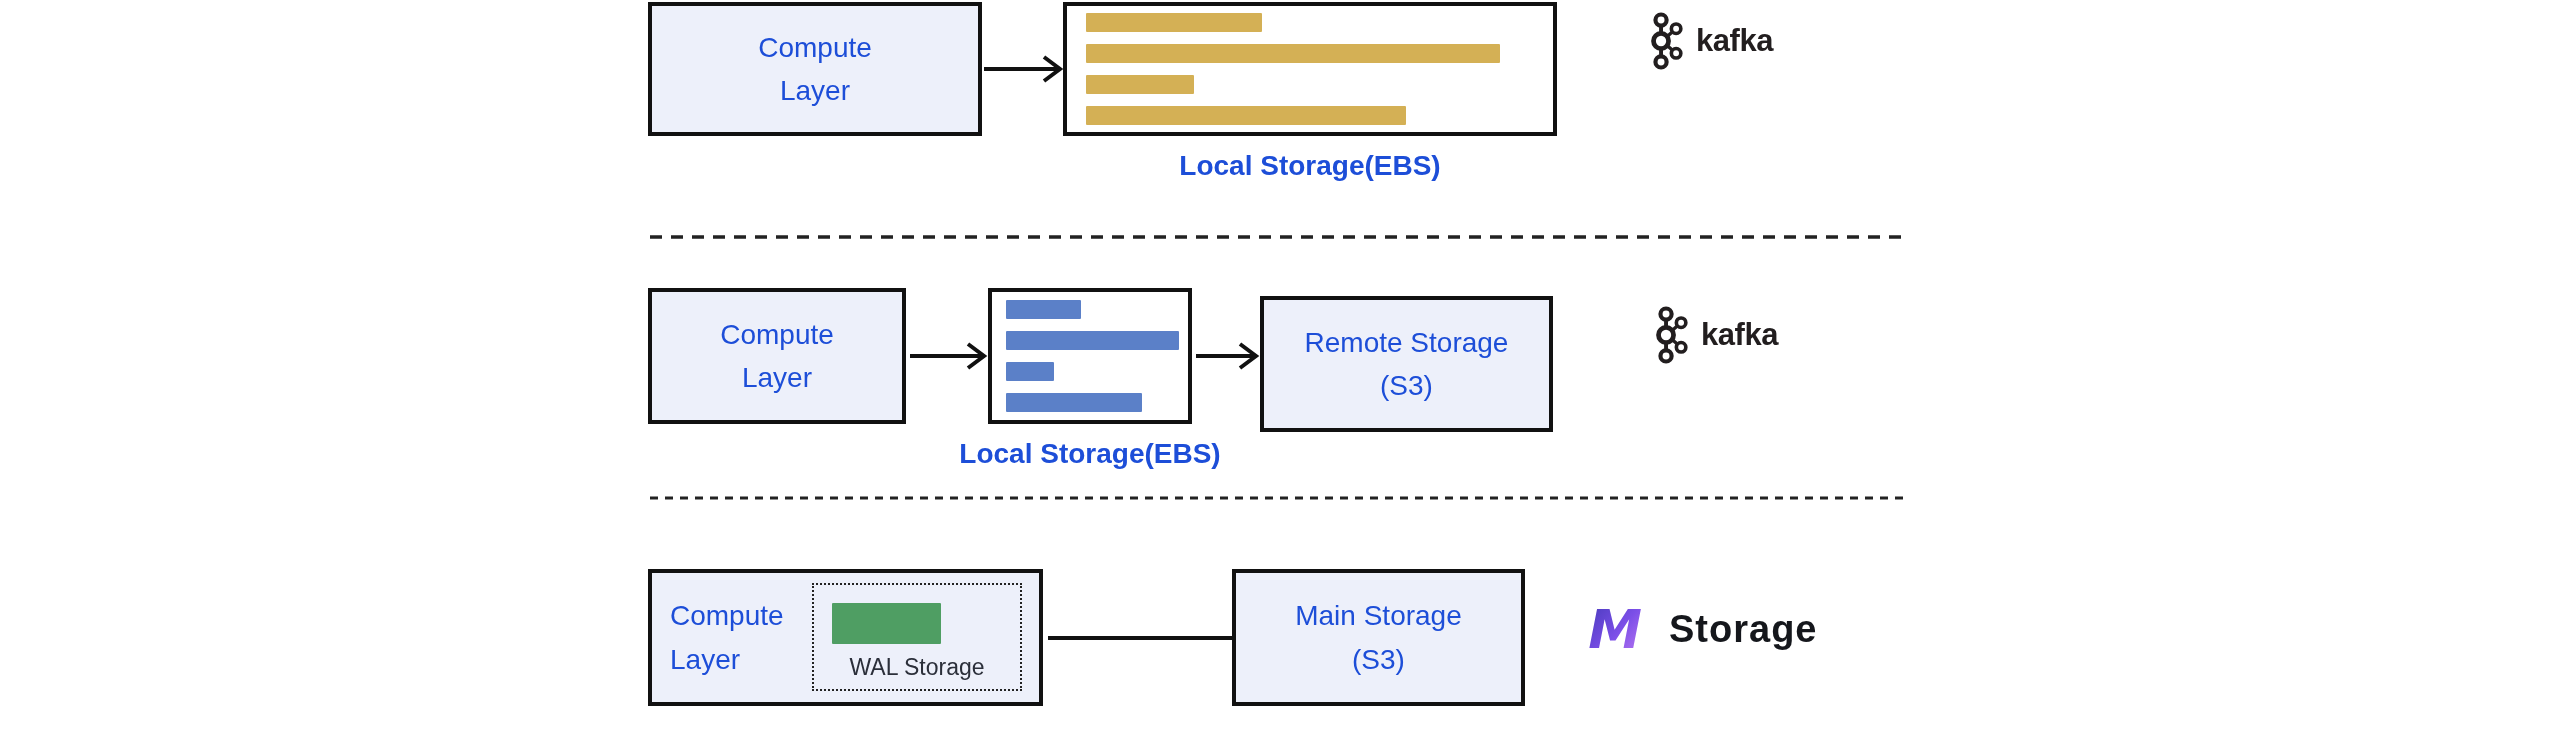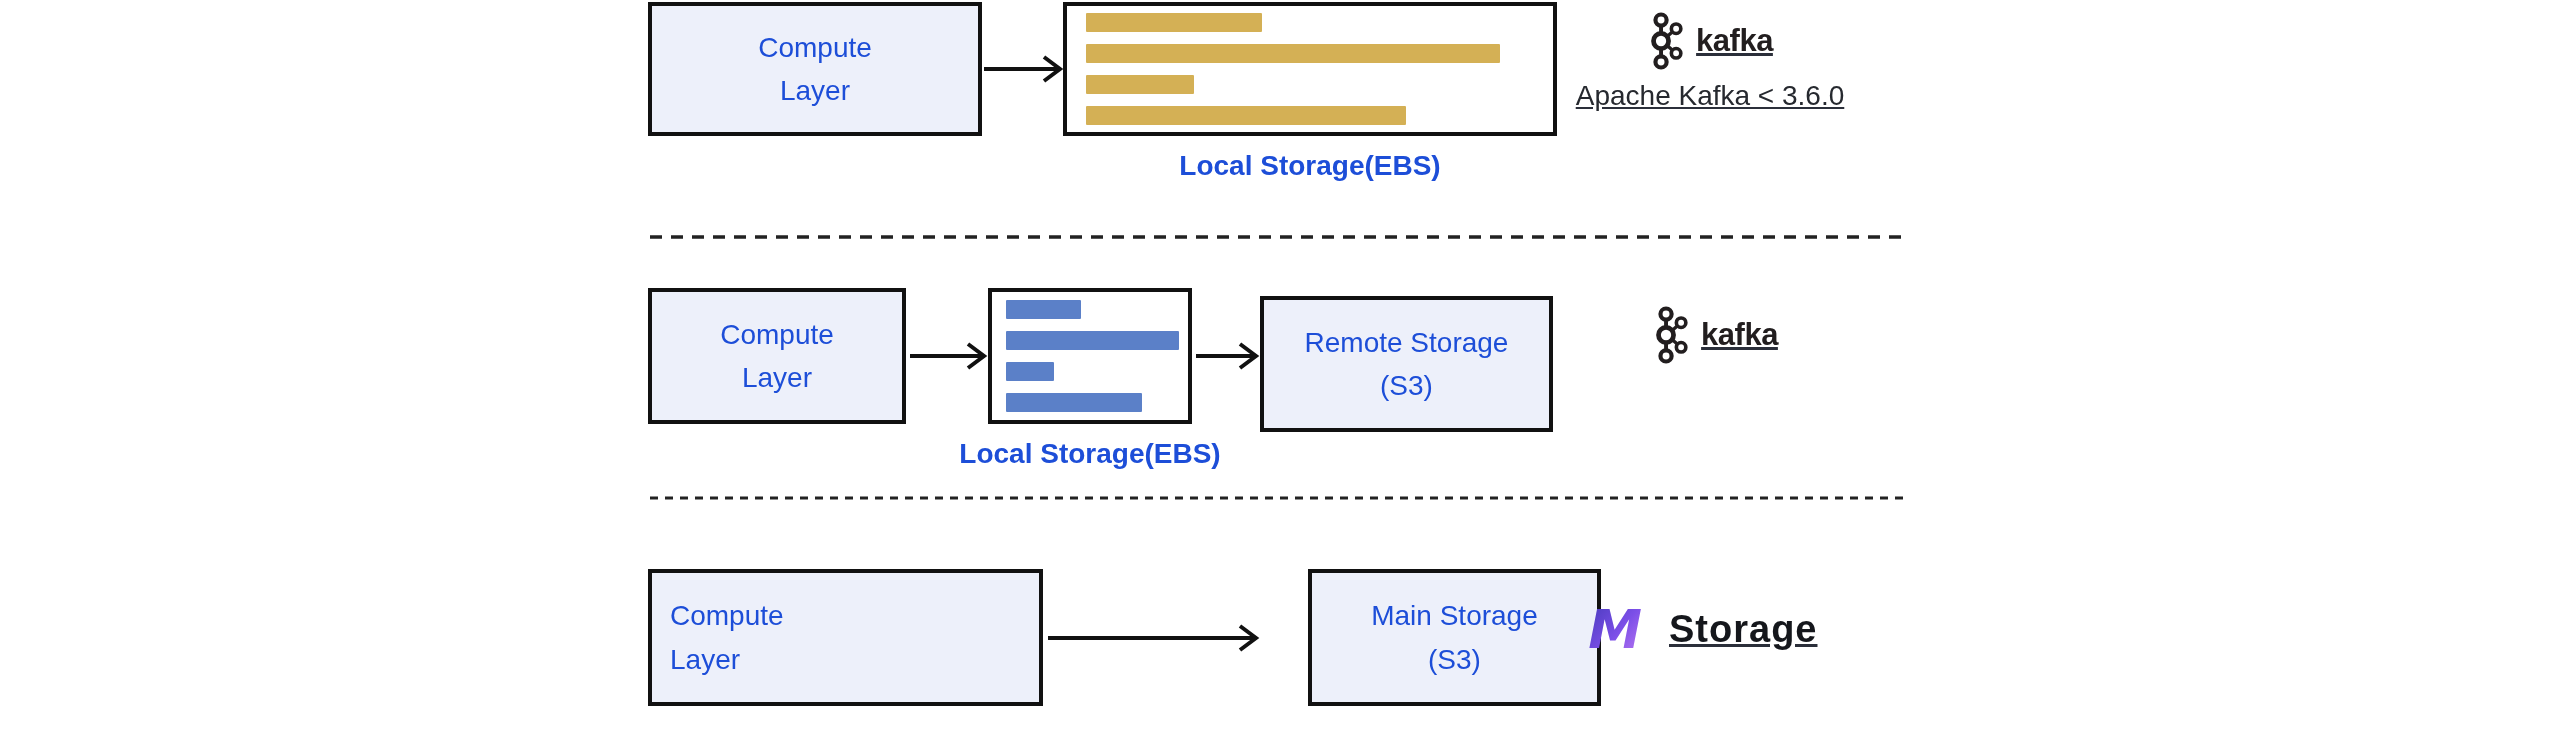--- a/index.html
+++ b/index.html
@@ -12,21 +12,21 @@
     display:flex;flex-direction:column;align-items:center;justify-content:center;
     text-align:center;font-size:28px;line-height:1.55;color:#1d4ed8;
   }
   .fill-lav{background:#edf0fa;}
   .fill-white{background:#ffffff;}
   .bars-box{align-items:flex-start;justify-content:center;gap:12px;padding-left:19px;}
   .bar{border-radius:1px;}
   .storage-label{
     position:absolute;font-weight:bold;font-size:28px;text-align:center;color:#1d4ed8;
   }
-  .brand{position:absolute;display:flex;flex-direction:column;align-items:center;text-decoration:underline;}
+  .brand{position:absolute;display:flex;flex-direction:column;align-items:center;}
   .brand-row{display:flex;align-items:center;gap:12px;}
   .kafka-word{font-size:31px;font-weight:bold;letter-spacing:-0.5px;color:#221e1f;}
   .brand-caption{font-size:28px;margin-top:10px;color:#26292f;white-space:nowrap;}
   .arrow{position:absolute;}
   .dashline{position:absolute;}
   .dotted-box{
     position:absolute;box-sizing:border-box;border:2.5px dotted #222;
     display:flex;flex-direction:column;align-items:flex-start;
   }
   .wal-label{width:100%;text-align:center;font-size:23px;margin-top:10px;color:#2b2f3a;}
@@ -67,21 +67,20 @@
           <circle cx="52" cy="30" r="8.5" stroke-width="6.5"></circle>
           <circle cx="52" cy="74" r="8.5" stroke-width="6.5"></circle>
           <line x1="25" y1="24.5" x2="25" y2="38.5" stroke-width="7"></line>
           <line x1="25" y1="65.5" x2="25" y2="79.5" stroke-width="7"></line>
           <line x1="35" y1="45" x2="45" y2="36" stroke-width="6"></line>
           <line x1="35" y1="59" x2="45" y2="68" stroke-width="6"></line>
         </g>
       </svg>
       <span class="kafka-word">kafka</span>
     </div>
-    <div class="brand-caption">Apache Kafka &lt; 3.6.0</div>
   </div>
 
   <svg class="dashline" style="left:650px;top:234px;" width="1256" height="6" viewBox="0 0 1256 6">
     <line x1="0" y1="3" x2="1256" y2="3" stroke="#222" stroke-width="3.5" stroke-dasharray="12 9"></line>
   </svg>
 
   <div class="box fill-lav" style="left:648px;top:288px;width:258px;height:136px;">
     <div>Compute</div>
     <div>Layer</div>
   </div>
@@ -131,27 +130,33 @@
 
   <svg class="dashline" style="left:650px;top:495px;" width="1256" height="6" viewBox="0 0 1256 6">
     <line x1="0" y1="3" x2="1256" y2="3" stroke="#222" stroke-width="3" stroke-dasharray="8 7"></line>
   </svg>
 
   <div class="box fill-lav compute-left" style="left:648px;top:569px;width:395px;height:137px;">
     <div>Compute</div>
     <div>Layer</div>
   </div>
 
+  <div class="dotted-box" style="left:812px;top:583px;width:210px;height:108px;">
+    <div style="margin:18px 0 0 18px;display:flex;">
+        <div class="bar" style="width: 109px; height: 41px; background: rgb(79, 158, 99);"></div>
+      </div>
+    <div class="wal-label">WAL Storage</div>
+  </div>
 
   <svg class="arrow" style="left:1048px;top:620px;" width="212" height="36" viewBox="0 0 212 36">
     <line x1="0" y1="18" x2="206" y2="18" stroke="#111" stroke-width="4"></line>
     <polyline points="192,6 208,18 192,30" fill="none" stroke="#111" stroke-width="4"></polyline>
   </svg>
 
-  <div class="box fill-lav" style="left:1308px;top:569px;width:293px;height:137px;">
+  <div class="box fill-lav" style="left:1232px;top:569px;width:293px;height:137px;">
     <div>Main Storage</div>
     <div>(S3)</div>
   </div>
 
   <div class="brand" style="left:1585px;top:600px;">
     <div class="brand-row" style="gap:26px;">
       <svg width="58" height="58" viewBox="0 0 58 58">
         <defs>
           <linearGradient id="mqGrad" x1="0" y1="0" x2="1" y2="1">
             <stop offset="0" stop-color="#4338b8"></stop>

